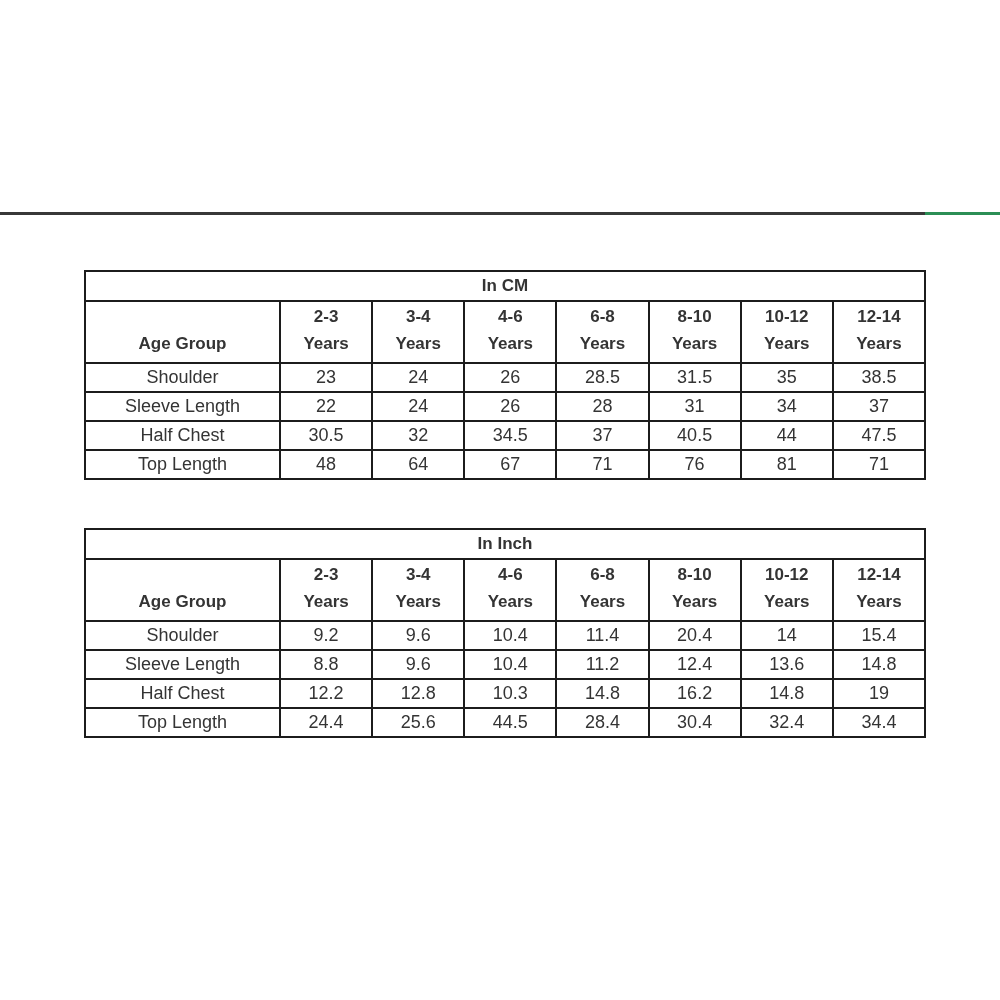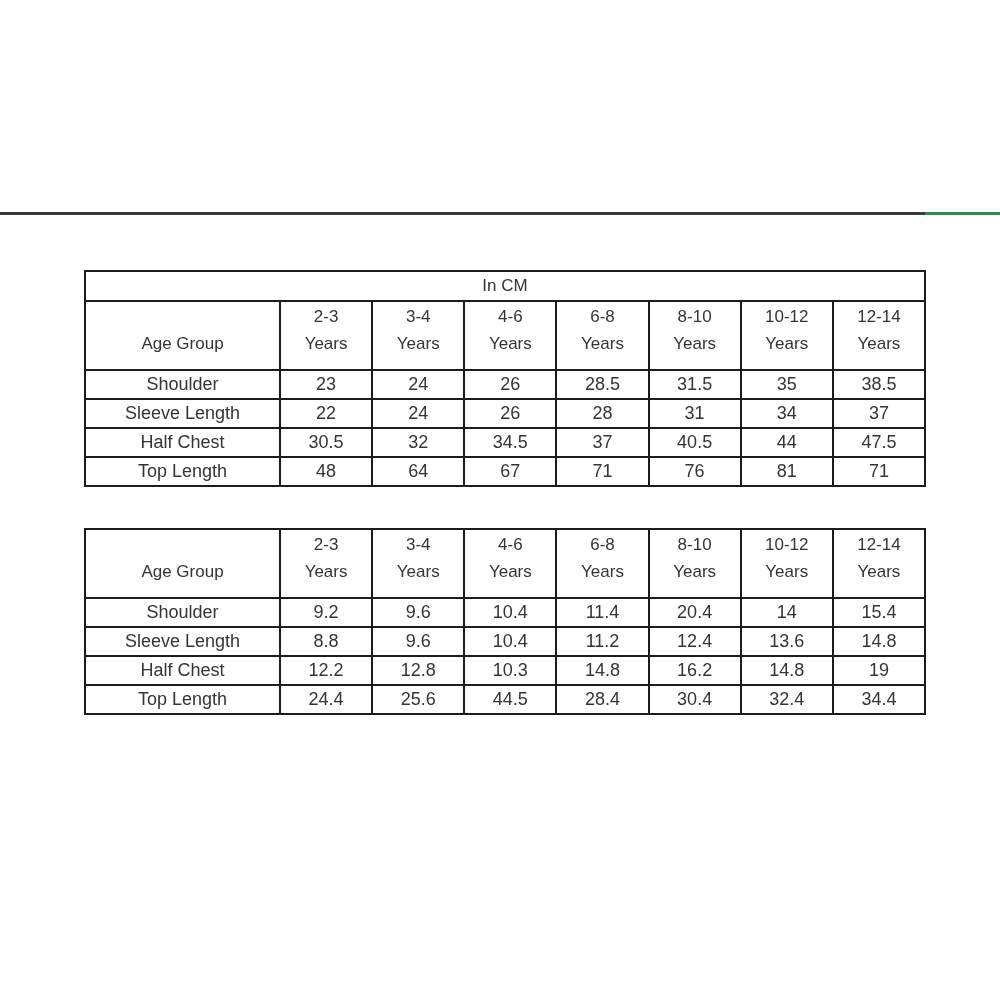--- a/index.html
+++ b/index.html
@@ -35,30 +35,30 @@
   table.size-table.t-inch { top: 528px; }
   table.size-table td {
     border: 2px solid #1c1c1c;
     text-align: center;
     color: #343434;
     overflow: hidden;
   }
   td.title-cell {
     height: 26px;
     font-size: 17px;
-    font-weight: normal;
+    font-weight: bold;
     vertical-align: middle;
     border-radius: 8px;
   }
   tr.header-row td {
     height: 52px;
     font-size: 17px;
-    font-weight: normal;
+    font-weight: bold;
     vertical-align: bottom;
-    padding-bottom: 12px;
+    padding-bottom: 5px;
     line-height: 27px;
     white-space: pre-line;
   }
   td.corner-cell {
     font-size: 18px;
     margin-top: 23px;
   }
   tr.data-row td {
     height: 25px;
     font-size: 18px;
@@ -154,20 +154,23 @@
       <col style="width:195px">
       <col>
         <col>
         <col>
         <col>
         <col>
         <col>
         <col>
     </colgroup>
     <tbody>
+      <tr>
+        <td class="title-cell" colspan="8">In Inch</td>
+      </tr>
       <tr class="header-row">
         <td class="corner-cell">Age Group</td>
         <td>2-3
 Years</td>
         <td>3-4
 Years</td>
         <td>4-6
 Years</td>
         <td>6-8
 Years</td>

